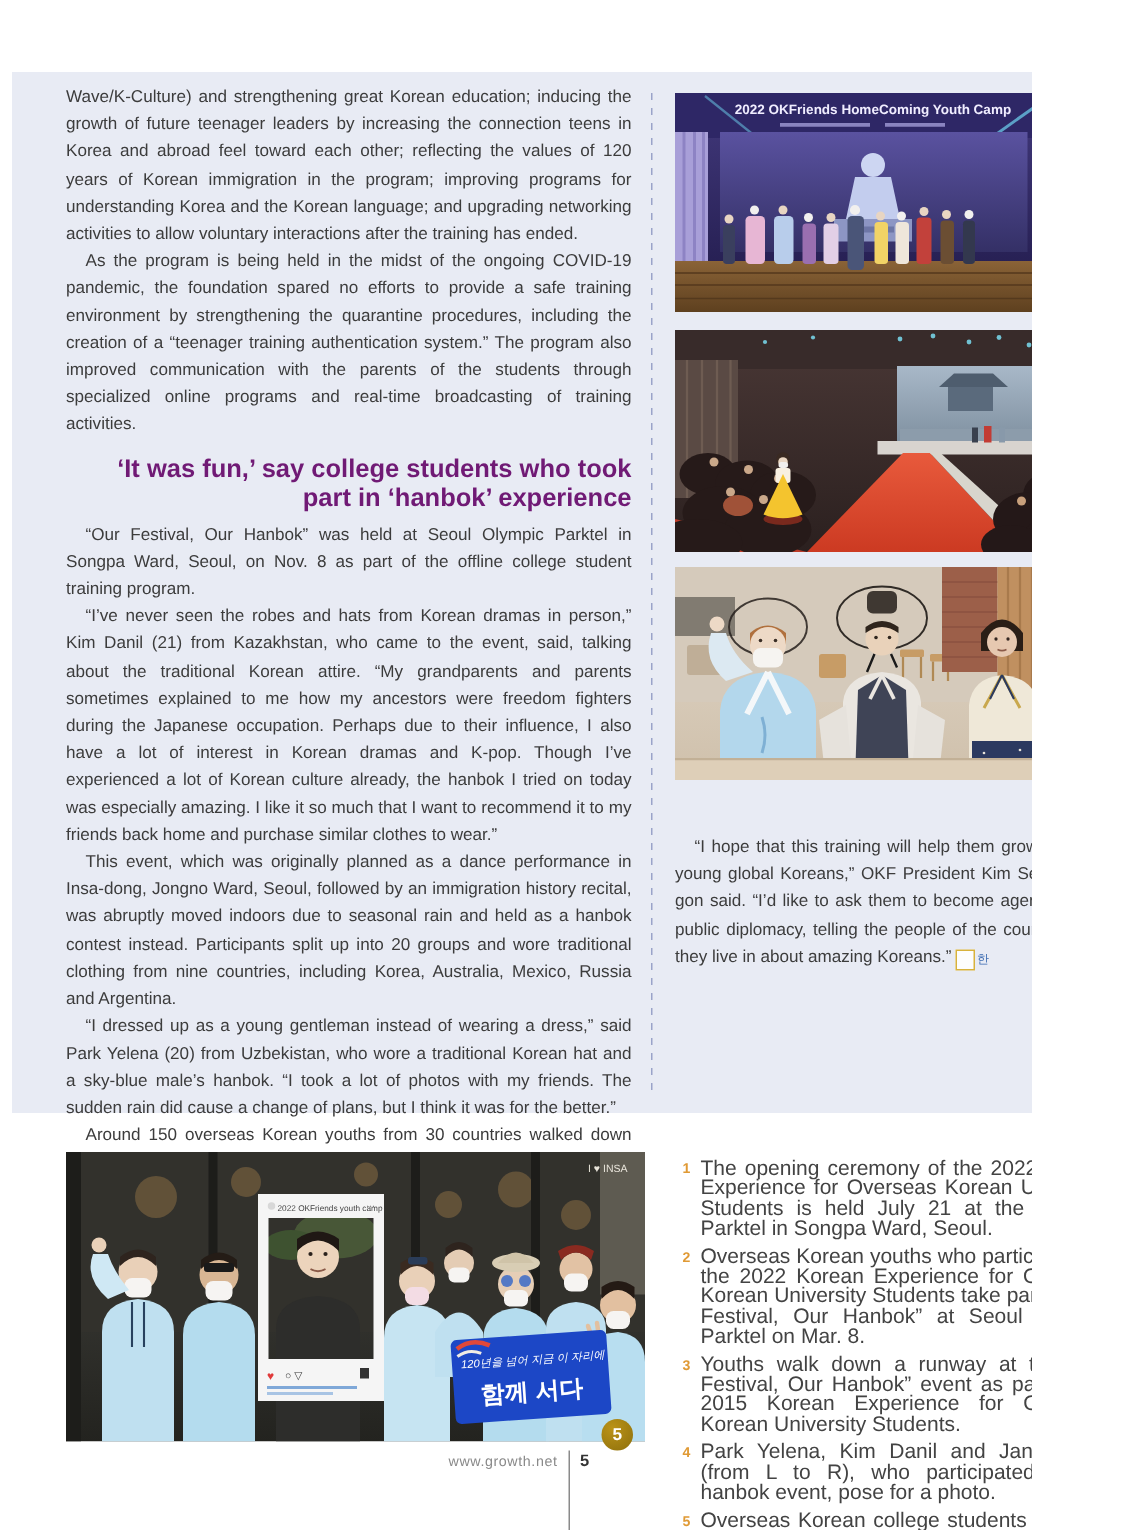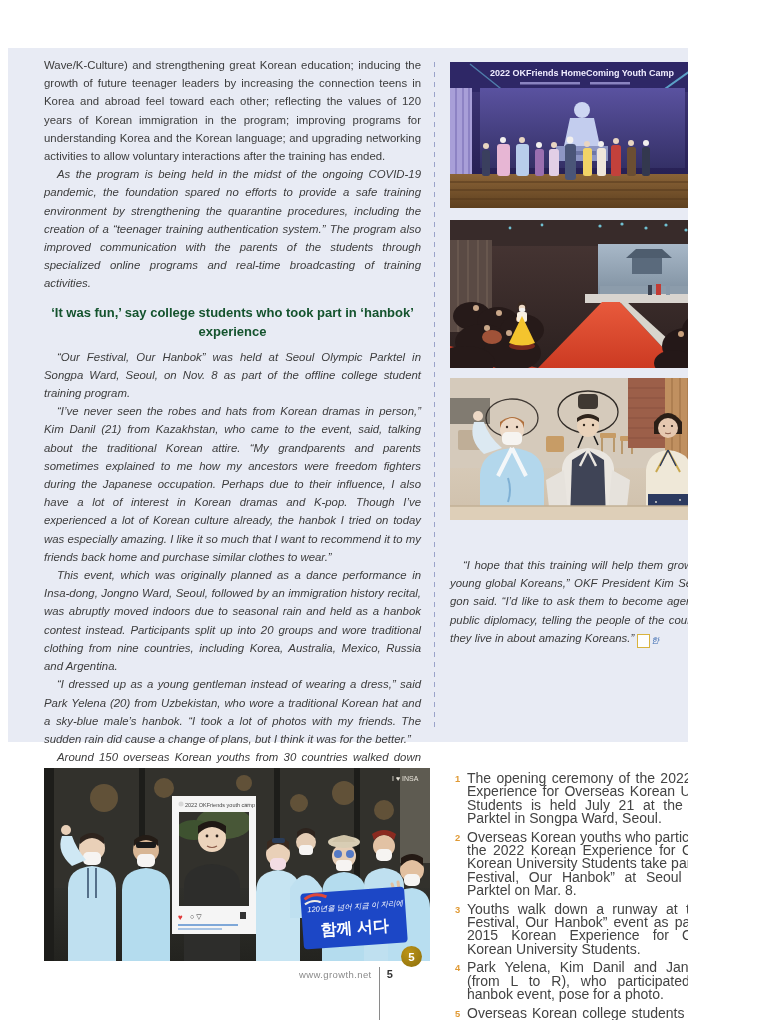--- a/index.html
+++ b/index.html
@@ -4,23 +4,23 @@
 <style>
   html,body{margin:0;padding:0;background:#ffffff;}
   .page{position:relative;width:688px;height:1020px;background:#ffffff;overflow:hidden;
         font-family:"Liberation Sans",sans-serif;color:#3b3b3b;}
   .panel{position:absolute;left:8px;top:48px;width:746px;height:694px;background:#e8ebf4;}
   .col-left{position:absolute;left:36px;top:8px;width:377px;}
   .col-right{position:absolute;left:442px;top:14px;width:265px;}
   .col-divider{position:absolute;left:426px;top:14px;height:666px;width:1px;
         background:repeating-linear-gradient(#9aa3c9 0 5px,transparent 5px 10px);}
   .body-text{font-size:11.4px;line-height:18.2px;text-align:justify;margin:0;color:#3c3c3c;}
-  .indent{text-indent:13px;font-style:italic;}
-  .section-heading{color:#14532d;font-weight:bold;font-size:13px;line-height:19px;
-        margin:10px 0 7px 0;text-align:center;}
+  .indent{text-indent:13px;}
+  .section-heading{color:#701a75;font-weight:bold;font-size:17px;line-height:19px;
+        margin:10px 0 7px 0;text-align:right;}
   .photo{position:relative;width:265px;overflow:visible;}
   .photo svg{display:block;}
   .badge{position:absolute;right:5px;bottom:-10px;width:21px;height:21px;border-radius:50%;
         background:radial-gradient(circle at 35% 30%,#bb9318,#8d6f0c);color:#fff;
         font-size:11.5px;font-weight:bold;display:flex;align-items:center;justify-content:center;z-index:3;}
   .right-text{margin-top:36px;}
   .endmark{display:inline-block;width:11px;height:12px;border:1px solid #d8b23c;background:#fdfdfd;
         color:#3a6ab0;font-size:8px;line-height:12px;text-align:center;vertical-align:-1px;margin-left:3px;}
   .photo5{position:absolute;left:44px;top:768px;width:386px;}
   .photo5 .badge{right:8px;bottom:-6px;}

